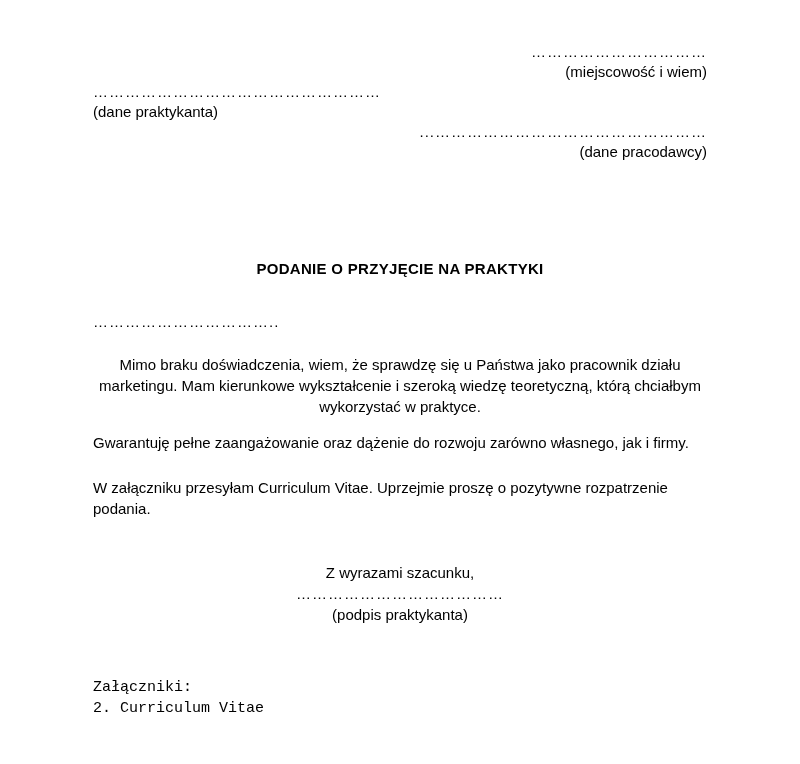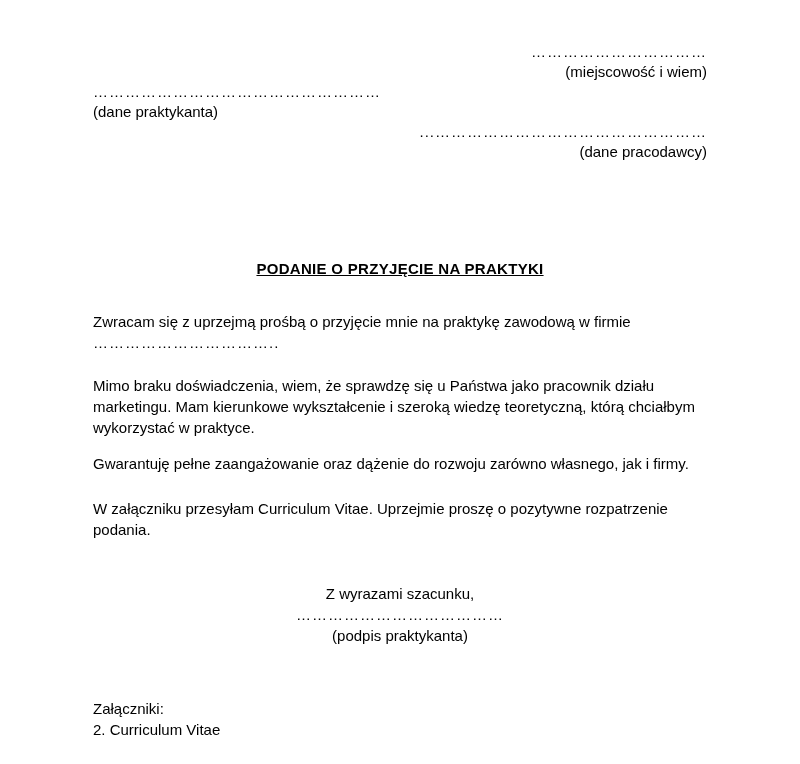--- a/index.html
+++ b/index.html
@@ -17,34 +17,34 @@
     overflow: hidden;
   }
   .doc {
     box-sizing: border-box;
     width: 800px;
     height: 764px;
     padding: 42px 93px 0 93px;
   }
   .align-right { text-align: right; }
   .align-left  { text-align: left; }
-  .align-center { text-align: center; text-decoration: underline; }
+  .align-center { text-align: center; }
   .hdr-line { line-height: 20px; white-space: nowrap; }
   .dots { letter-spacing: 1px; }
   .doc-title {
     font-weight: bold;
     margin-top: 96px;
     letter-spacing: 0.3px;
   }
   .para1 { margin-top: 32px; }
-  .para2 { margin-top: 22px; }
+  .para2 { margin-top: 22px; text-align: center; }
   .para3 { margin-top: 15px; }
   .para4 { margin-top: 24px; }
   .signature { margin-top: 43px; text-align: center; }
-  .attachments { margin-top: 52px; }
+  .attachments { margin-top: 52px; font-family: Liberation Mono, monospace; }
   p { margin: 0; }
 </style>
 </head>
 <body>
 
 <div class="doc">
 
   <div class="align-right">
     <div class="hdr-line dots">……………………………</div>
     <div class="hdr-line">(miejscowość i wiem)</div>
@@ -56,21 +56,20 @@
   </div>
 
   <div class="align-right">
     <div class="hdr-line dots">...……………………………………………</div>
     <div class="hdr-line">(dane pracodawcy)</div>
   </div>
 
   <p class="doc-title align-center">PODANIE O PRZYJĘCIE NA PRAKTYKI</p>
 
   <div class="para1">
-    <p>Zwracam się z uprzejmą prośbą o przyjęcie mnie na praktykę zawodową w firmie</p>
     <p class="dots">……………………………..</p>
   </div>
 
   <p class="para2">Mimo braku doświadczenia, wiem, że sprawdzę się u Państwa jako pracownik działu marketingu. Mam kierunkowe wykształcenie i szeroką wiedzę teoretyczną, którą chciałbym wykorzystać w praktyce.</p>
 
   <p class="para3">Gwarantuję pełne zaangażowanie oraz dążenie do rozwoju zarówno własnego, jak i firmy.</p>
 
   <p class="para4">W załączniku przesyłam Curriculum Vitae. Uprzejmie proszę o pozytywne rozpatrzenie podania.</p>
 
   <div class="signature align-right">

